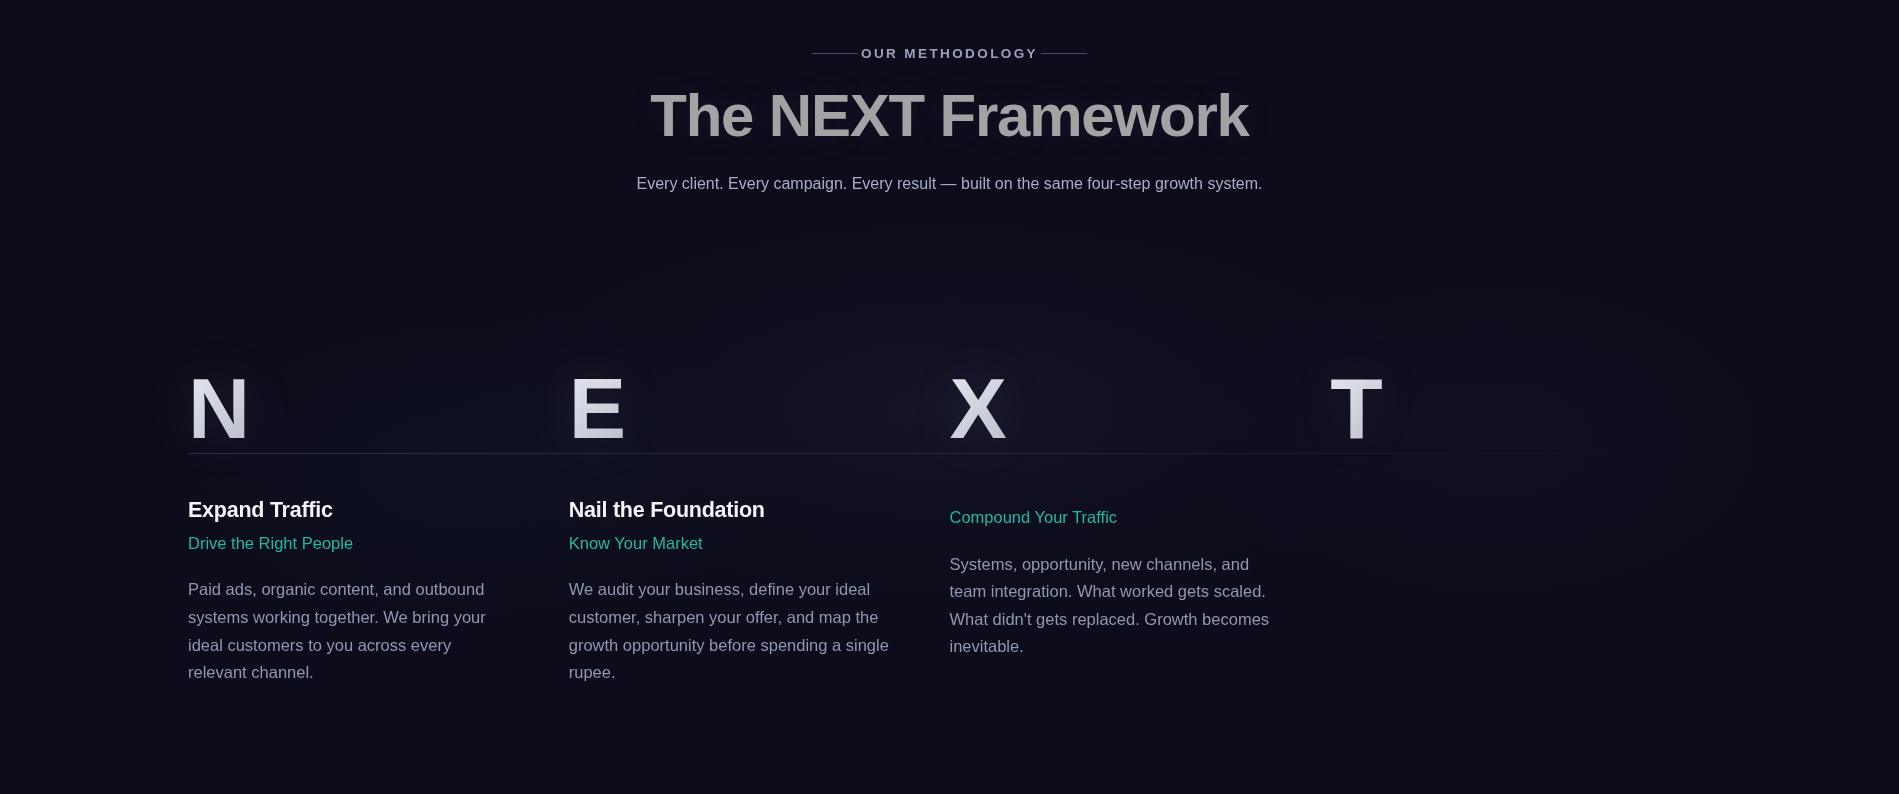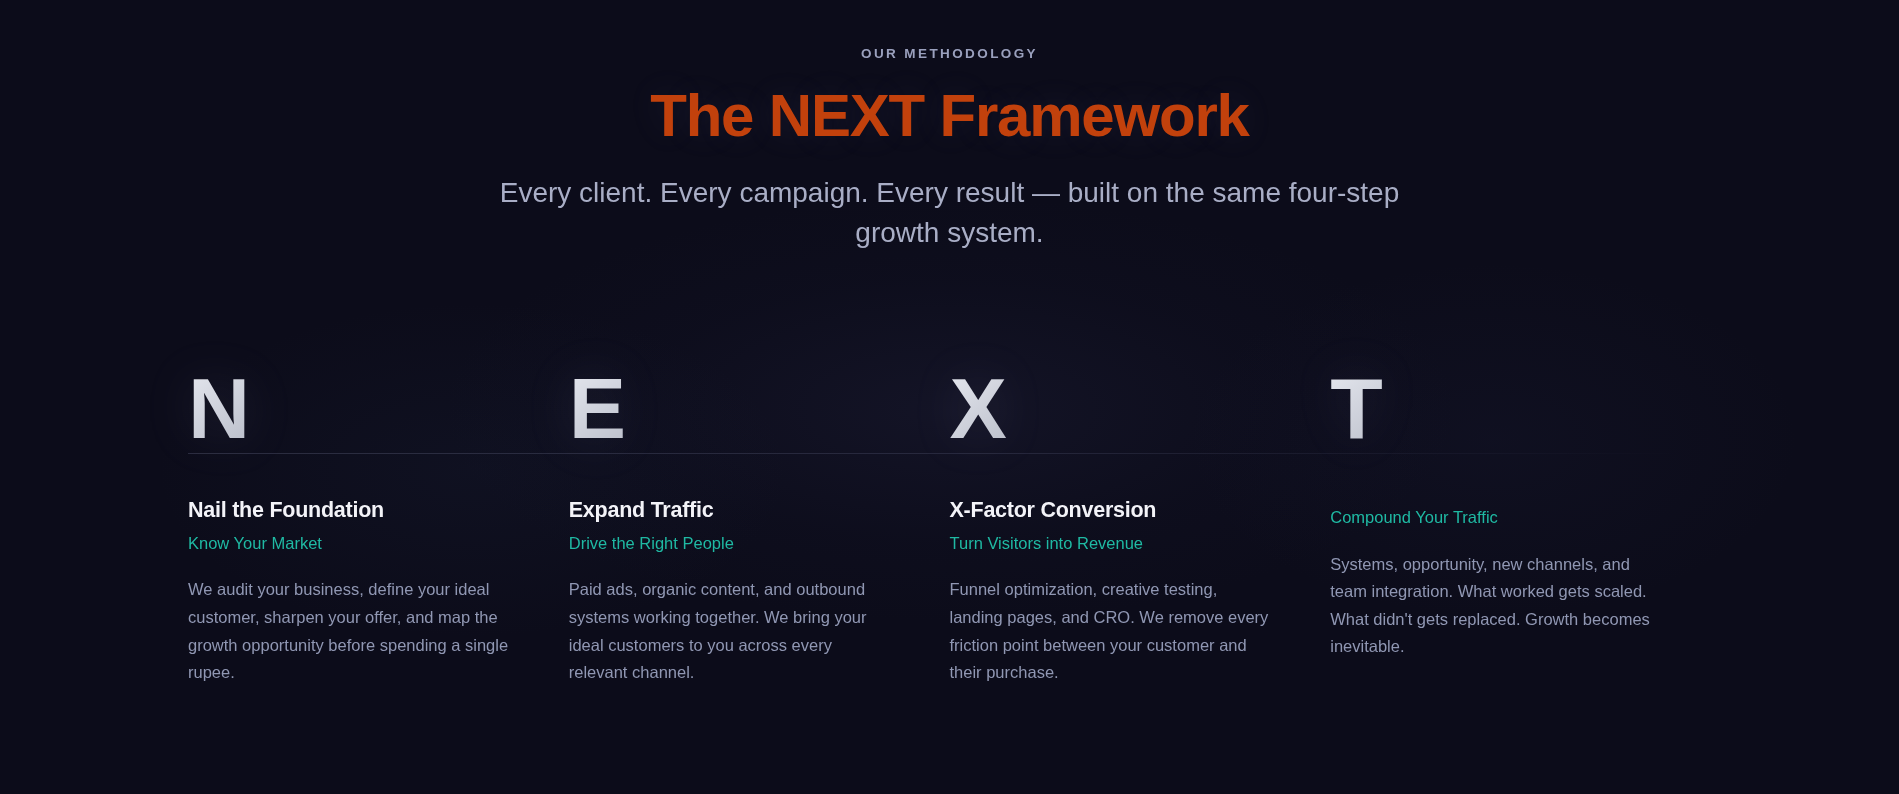--- a/index.html
+++ b/index.html
@@ -56,50 +56,49 @@
 
   
   .header { text-align: center; padding-top: 44px; }
 
   .eyebrow {
     display: flex;
     align-items: center;
     justify-content: center;
     gap: 3px;
     height: 18px;
-    flex-direction: column;
   }
   .eyebrow-rule {
     width: 46px;
     height: 1px;
     background: #4a4d68;
   }
   .eyebrow-text {
     font-size: 13.5px;
     font-weight: 700;
     letter-spacing: 2.4px;
     color: #9aa0bd;
     white-space: nowrap;
   }
 
   .title {
     margin-top: 22px;
     font-size: 60px;
     line-height: 1.05;
     font-weight: 700;
     letter-spacing: -1.2px;
-    color: #c2410c;
+    color: #a3a3a3;
     font-stretch: condensed;
     text-shadow: 0 0 34px rgba(160,160,230,0.10);
   }
 
   .subtitle {
     margin: 26px auto 0;
     width: 940px;
-    font-size: 28px;
+    font-size: 16px;
     line-height: 1.42;
     color: #a9aec6;
     font-weight: 400;
   }
 
   
   .grid {
     position: absolute;
     left: 188px;
     right: 188px;
@@ -196,36 +195,31 @@
     <div class="col">
       <div class="big-letter">T</div>
     </div>
   </div>
 
   <div class="divider"></div>
 
   <div class="col-body">
 
     <div class="cell">
+      <div class="cell-title">Expand Traffic</div>
+      <div class="cell-sub">Drive the Right People</div>
+      <div class="cell-desc">Paid ads, organic content, and outbound systems working together. We bring your ideal customers to you across every relevant channel.</div>
+    </div>
+
+    <div class="cell">
       <div class="cell-title">Nail the Foundation</div>
       <div class="cell-sub">Know Your Market</div>
       <div class="cell-desc">We audit your business, define your ideal customer, sharpen your offer, and map the growth opportunity before spending a single rupee.</div>
     </div>
 
-    <div class="cell">
-      <div class="cell-title">Expand Traffic</div>
-      <div class="cell-sub">Drive the Right People</div>
-      <div class="cell-desc">Paid ads, organic content, and outbound systems working together. We bring your ideal customers to you across every relevant channel.</div>
-    </div>
-
-    <div class="cell">
-      <div class="cell-title">X-Factor Conversion</div>
-      <div class="cell-sub">Turn Visitors into Revenue</div>
-      <div class="cell-desc">Funnel optimization, creative testing, landing pages, and CRO. We remove every friction point between your customer and their purchase.</div>
-    </div>
 
     <div class="cell">
       <div class="cell-sub">Compound Your Traffic</div>
       <div class="cell-desc">Systems, opportunity, new channels, and team integration. What worked gets scaled. What didn't gets replaced. Growth becomes inevitable.</div>
     </div>
 
   </div>
 
 </div>
 

